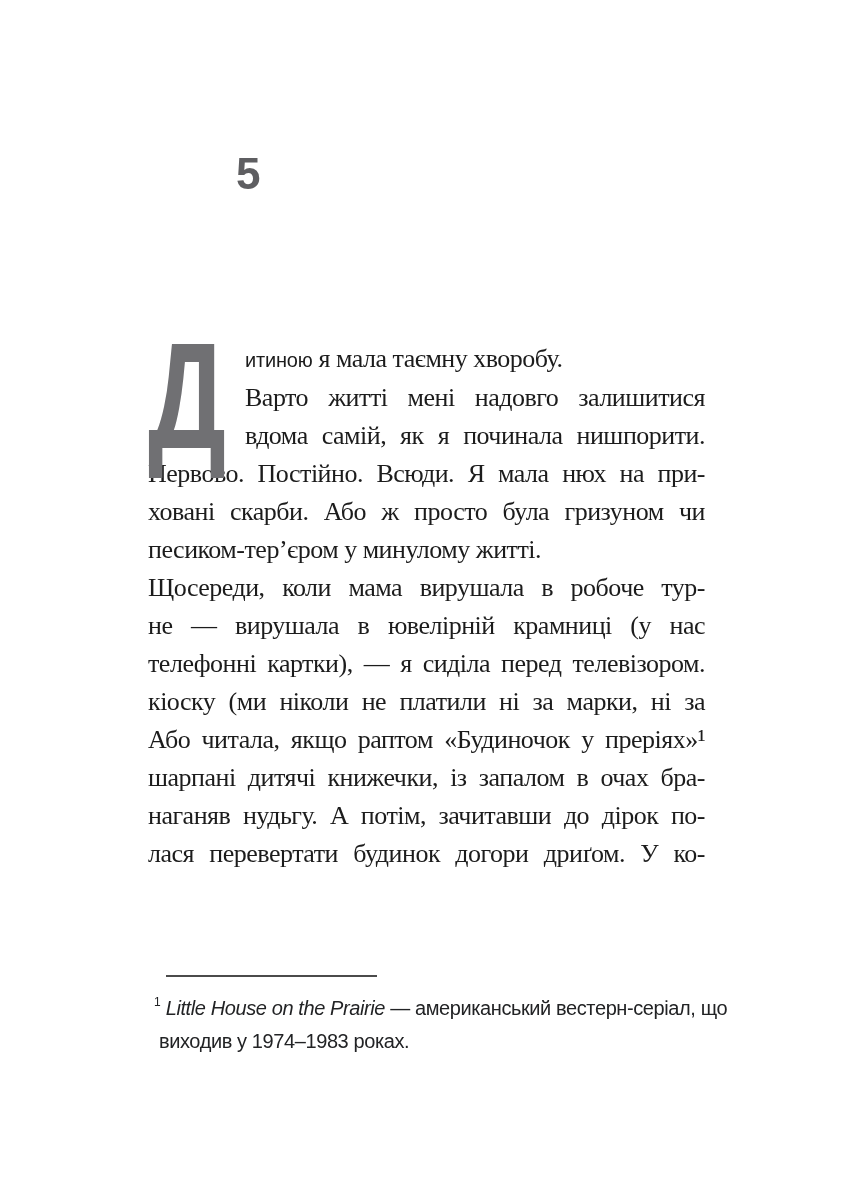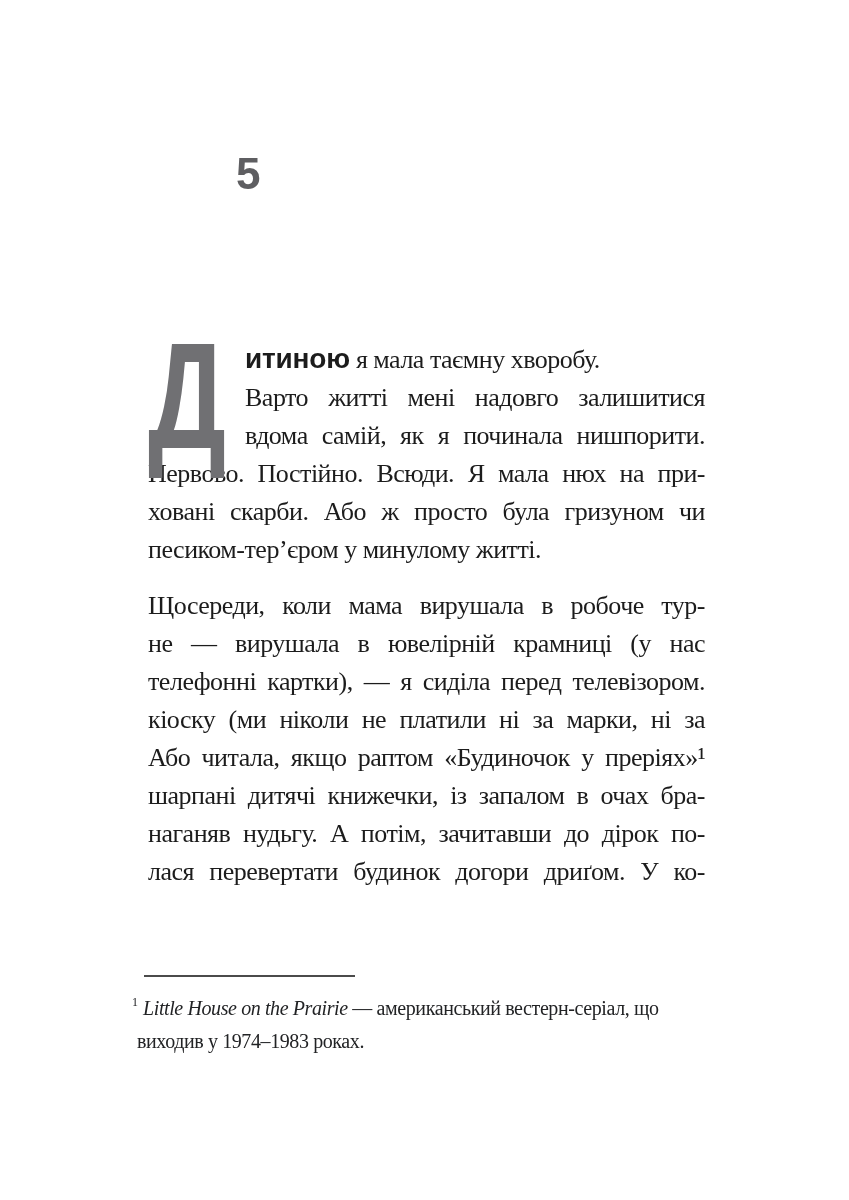--- a/index.html
+++ b/index.html
@@ -20,45 +20,45 @@
     color: #5e5e61;
   }
 
   
   .textblock {
     position: absolute; left: 148px; top: 340px; width: 557px;
     font-size: 26px; line-height: 38px; letter-spacing: -0.5px;
     color: #1c1c1c;
   }
   .para { margin: 0; }
-  .para + .para { margin-top: 18px; }
+  .para + .para { }
   .line { text-align: justify; text-align-last: justify; }
   .line.no-just { text-align-last: left; }
 
   .dropcap-float { float: left; width: 97px; height: 113px; }
   .dropcap-glyph {
     display: block;
     font-family: "Liberation Sans", sans-serif;
     font-weight: bold;
     font-size: 150px; line-height: 113px;
     color: #707073;
     transform: scaleX(0.73);
     transform-origin: 0 0;
   }
   .lead-bold {
     font-family: "Liberation Sans", sans-serif;
-    font-weight: bold;
-    font-size: 28px;
+    font-weight: normal;
+    font-size: 20px;
     letter-spacing: -0.2px;
   }
 
   
   .footnote {
-    position: absolute; left: 132px; top: 975px; width: 580px;
-    font-family: Liberation Serif, serif;
+    position: absolute; left: 154px; top: 975px; width: 580px;
+    font-family: Liberation Sans, sans-serif;
     font-size: 20px; line-height: 33px; letter-spacing: -0.4px;
     color: #222325;
   }
   .footnote-rule {
     margin-left: 12px; width: 211px; height: 0;
     border-top: 2px solid #4b4b4b;
   }
   .footnote-text { margin-top: 9px; }
   .footnote-line { white-space: nowrap; }
   .footnote-marker {

